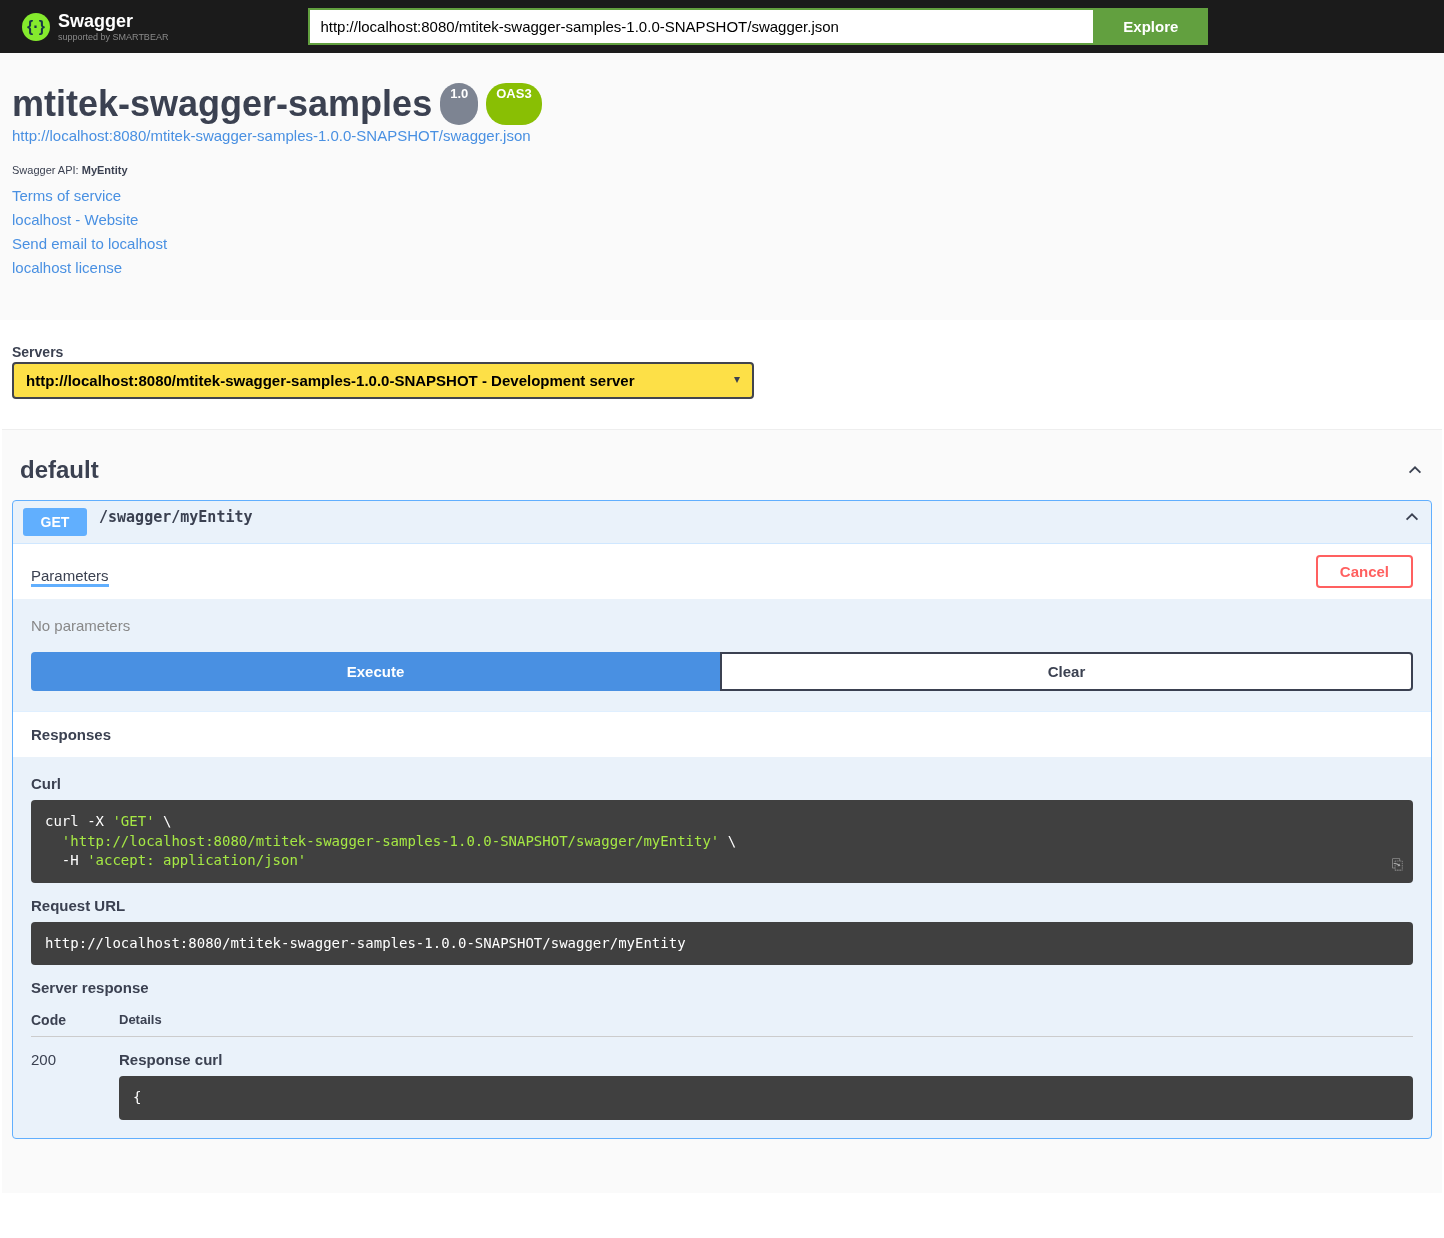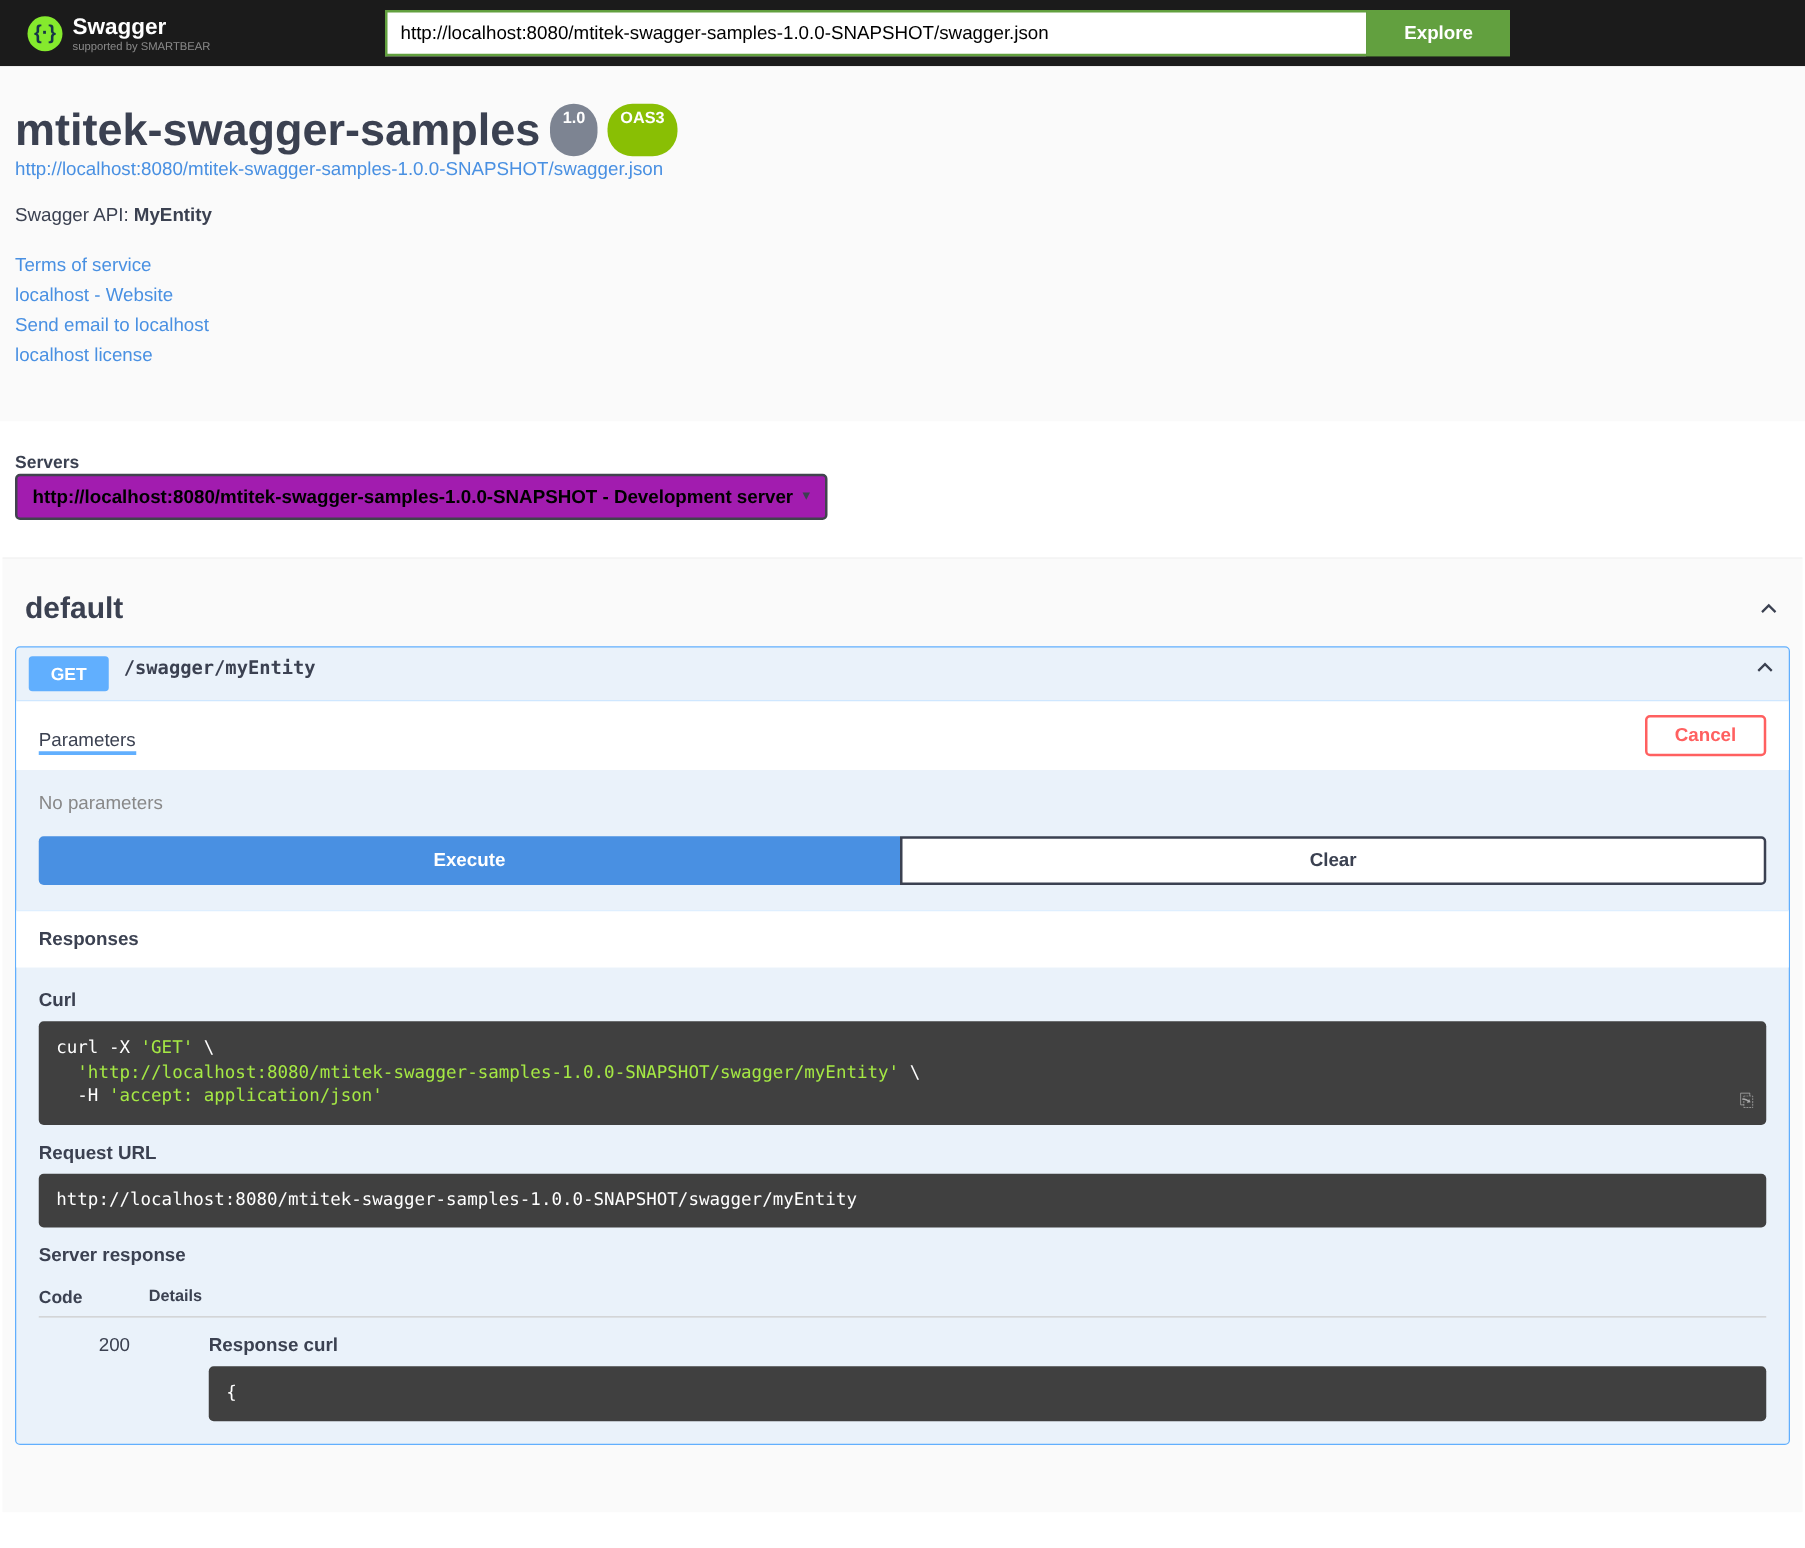--- a/index.html
+++ b/index.html
@@ -17,28 +17,28 @@
     .explore-btn { padding: 8px 28px; background: #62a03f; color: #fff; font-weight: bold; border: 2px solid #62a03f; cursor: pointer; font-size: 15px; }
     
     
     .info-wrap { background: #fafafa; padding: 30px 0 40px; }
     .info { max-width: 1440px; margin: 0 auto; padding: 0 10px; }
     .title-row { display: flex; gap: 8px; margin-bottom: 2px; }
     .api-title { font-size: 36px; font-weight: bold; color: #3b4151; }
     .version-badge { background: #7d8492; color: #fff; border-radius: 20px; padding: 3px 10px; font-size: 13px; font-weight: bold; }
     .oas-badge { background: #89bf04; color: #fff; border-radius: 20px; padding: 3px 10px; font-size: 13px; font-weight: bold; }
     .spec-link { color: #4990e2; font-size: 15px; text-decoration: none; display: block; margin-bottom: 20px; }
-    .desc-line { font-size: 15px; margin-bottom: 20px; }
+    .desc-line { font-size: 11px; margin-bottom: 8px; }
     .desc-line b { font-weight: bold; }
     .info-links a { color: #4990e2; text-decoration: none; font-size: 15px; display: block; line-height: 1.6; }
     
     
     .servers-wrap { max-width: 1440px; margin: 0 auto; padding: 0 10px 30px; border-bottom: 1px solid #eee; }
     .servers-label { font-weight: bold; font-size: 14px; margin-bottom: 2px; }
-    .server-select { width: 650px; padding: 8px 12px; font-size: 15px; font-weight: bold; border: 2px solid #41444e; border-radius: 4px; background: #a21caf; appearance: none; position: relative; }
+    .server-select { width: 742px; padding: 8px 12px; font-size: 15px; font-weight: bold; border: 2px solid #41444e; border-radius: 4px; background: #fde047; appearance: none; position: relative; }
     .server-select-wrap { position: relative; display: inline-block; }
     .server-select-wrap::after { content: "▾"; position: absolute; right: 14px; top: 10px; pointer-events: none; font-size: 12px; }
     
     
     .sections { background: #fafafa; max-width: 1440px; margin: 0 auto; padding: 10px 10px 40px; }
     .tag-header { display: flex; align-items: center; justify-content: space-between; padding: 16px 8px; cursor: pointer; }
     .tag-name { font-size: 24px; font-weight: bold; color: #3b4151; }
     .chev { width: 18px; height: 18px; }
     
     
@@ -64,21 +64,21 @@
     .resp-body { padding: 18px; }
     .section-label { font-weight: bold; font-size: 15px; margin-bottom: 8px; }
     .code-block { background: #404040; color: #fff; padding: 12px 14px; border-radius: 4px; font-family: "SFMono-Regular", Consolas, monospace; font-size: 14px; line-height: 1.4; position: relative; margin-bottom: 14px; white-space: pre; overflow-x: auto; }
     .curl-str { color: #a5e844; }
     .copy-icon { position: absolute; bottom: 8px; right: 10px; color: #aaa; font-size: 14px; cursor: pointer; }
     
     .table-head { display: flex; border-bottom: 1px solid #ccc; padding: 8px 0; margin-bottom: 14px; }
     .col-code { width: 88px; font-weight: bold; font-size: 14px; }
     .col-details { flex: 1; font-weight: bold; font-size: 13px; }
     .row { display: flex; }
-    .status-code { width: 88px; font-size: 15px; margin-left: 48px; }
+    .status-code { width: 88px; font-size: 15px; }
     .details-col { flex: 1; }
     .rb-label { font-weight: bold; font-size: 15px; margin-bottom: 8px; }
   </style>
 </head>
 <body>
 
 <div class="topbar">
   <div class="topbar-inner">
     <div class="logo-wrap">
       <div class="logo-icon">{·}</div>

